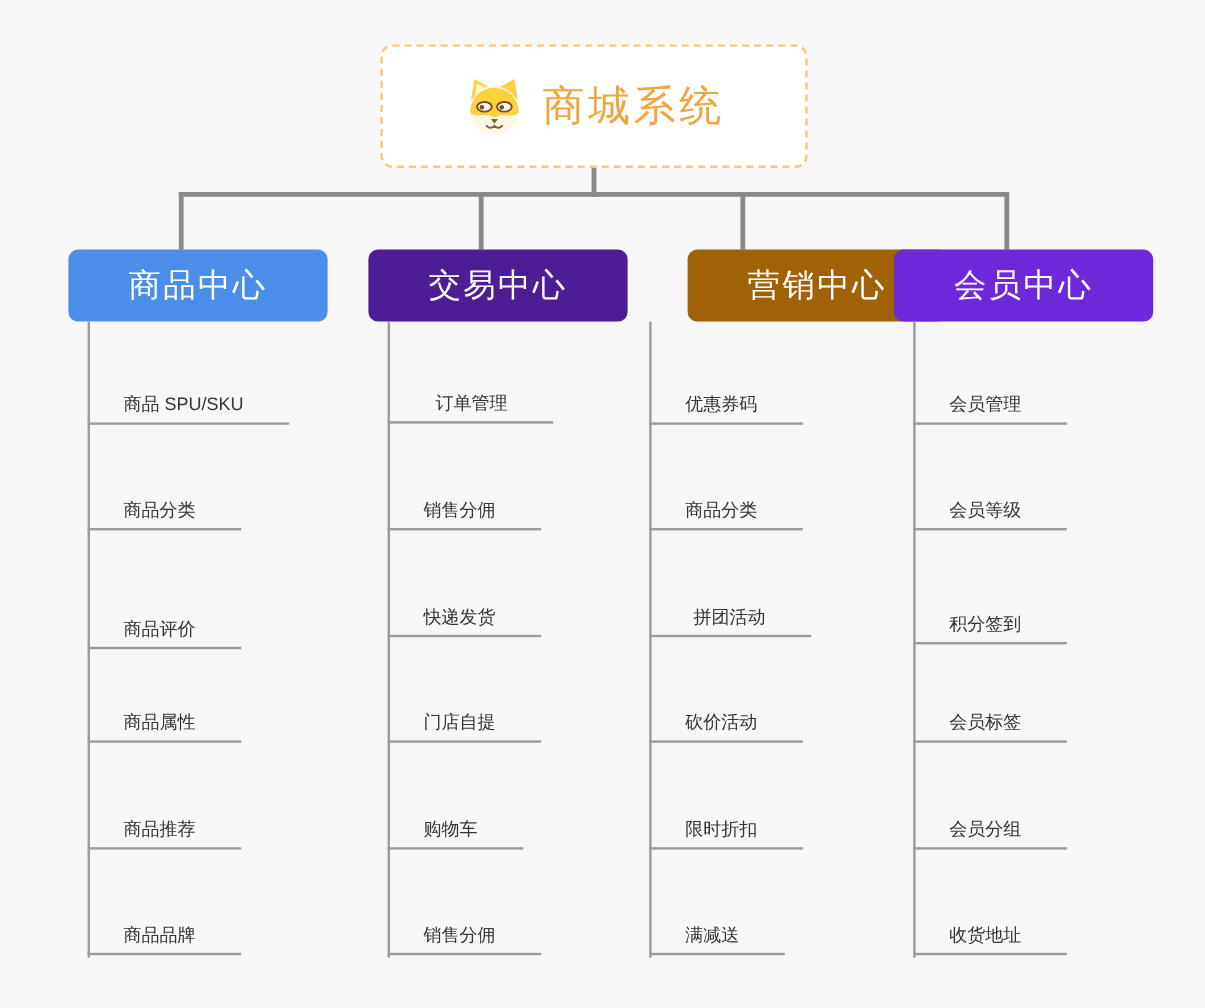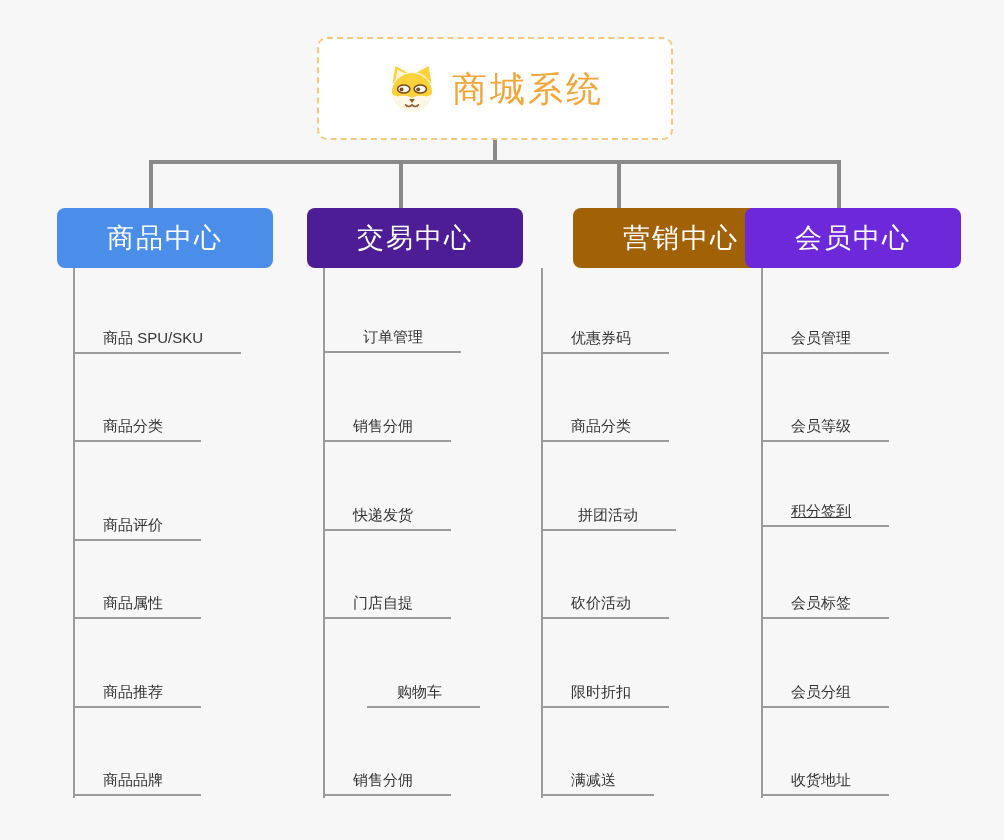--- a/index.html
+++ b/index.html
@@ -92,40 +92,40 @@
         <div class="leaf" style="top: 756px;">商品品牌</div>
       </div>
       <div class="column" style="left: 307px;">
         <div class="branch-stub"></div>
         <div class="branch-node" style="background: #4c1d95;">交易中心</div>
         <div class="vline"></div>
         <div class="leaf" style="top: 313px; padding-left: 40px;">订单管理</div>
         <div class="leaf" style="top: 402px;">销售分佣</div>
         <div class="leaf" style="top: 579px;">门店自提</div>
         <div class="leaf" style="top: 491px;">快递发货</div>
-        <div class="leaf" style="top: 668px; margin-left: 44px;">购物车</div>
+        <div class="leaf" style="top: 668px;">购物车</div>
         <div class="leaf" style="top: 756px;">销售分佣</div>
       </div>
       <div class="column" style="left: 525px;">
         <div class="branch-stub"></div>
         <div class="branch-node" style="background: #a16207; margin-left: 48px;">营销中心</div>
         <div class="vline"></div>
         <div class="leaf" style="top: 314px;">优惠券码</div>
         <div class="leaf" style="top: 402px;">商品分类</div>
         <div class="leaf" style="top: 491px; padding-left: 37px;">拼团活动</div>
         <div class="leaf" style="top: 579px;">砍价活动</div>
         <div class="leaf" style="top: 668px;">限时折扣</div>
         <div class="leaf" style="top: 756px;">满减送</div>
       </div>
       <div class="column" style="left: 745px;">
         <div class="branch-stub"></div>
         <div class="branch-node" style="background: #6d28d9;">会员中心</div>
         <div class="vline"></div>
         <div class="leaf" style="top: 314px;">会员管理</div>
         <div class="leaf" style="top: 402px;">会员等级</div>
-        <div class="leaf" style="top: 487px; text-decoration: underline;">积分签到</div>
+        <div class="leaf" style="top: 497px;">积分签到</div>
         <div class="leaf" style="top: 579px;">会员标签</div>
         <div class="leaf" style="top: 668px;">会员分组</div>
         <div class="leaf" style="top: 756px;">收货地址</div>
       </div>
     </div>
 
 </div>
 
 </body></html>

